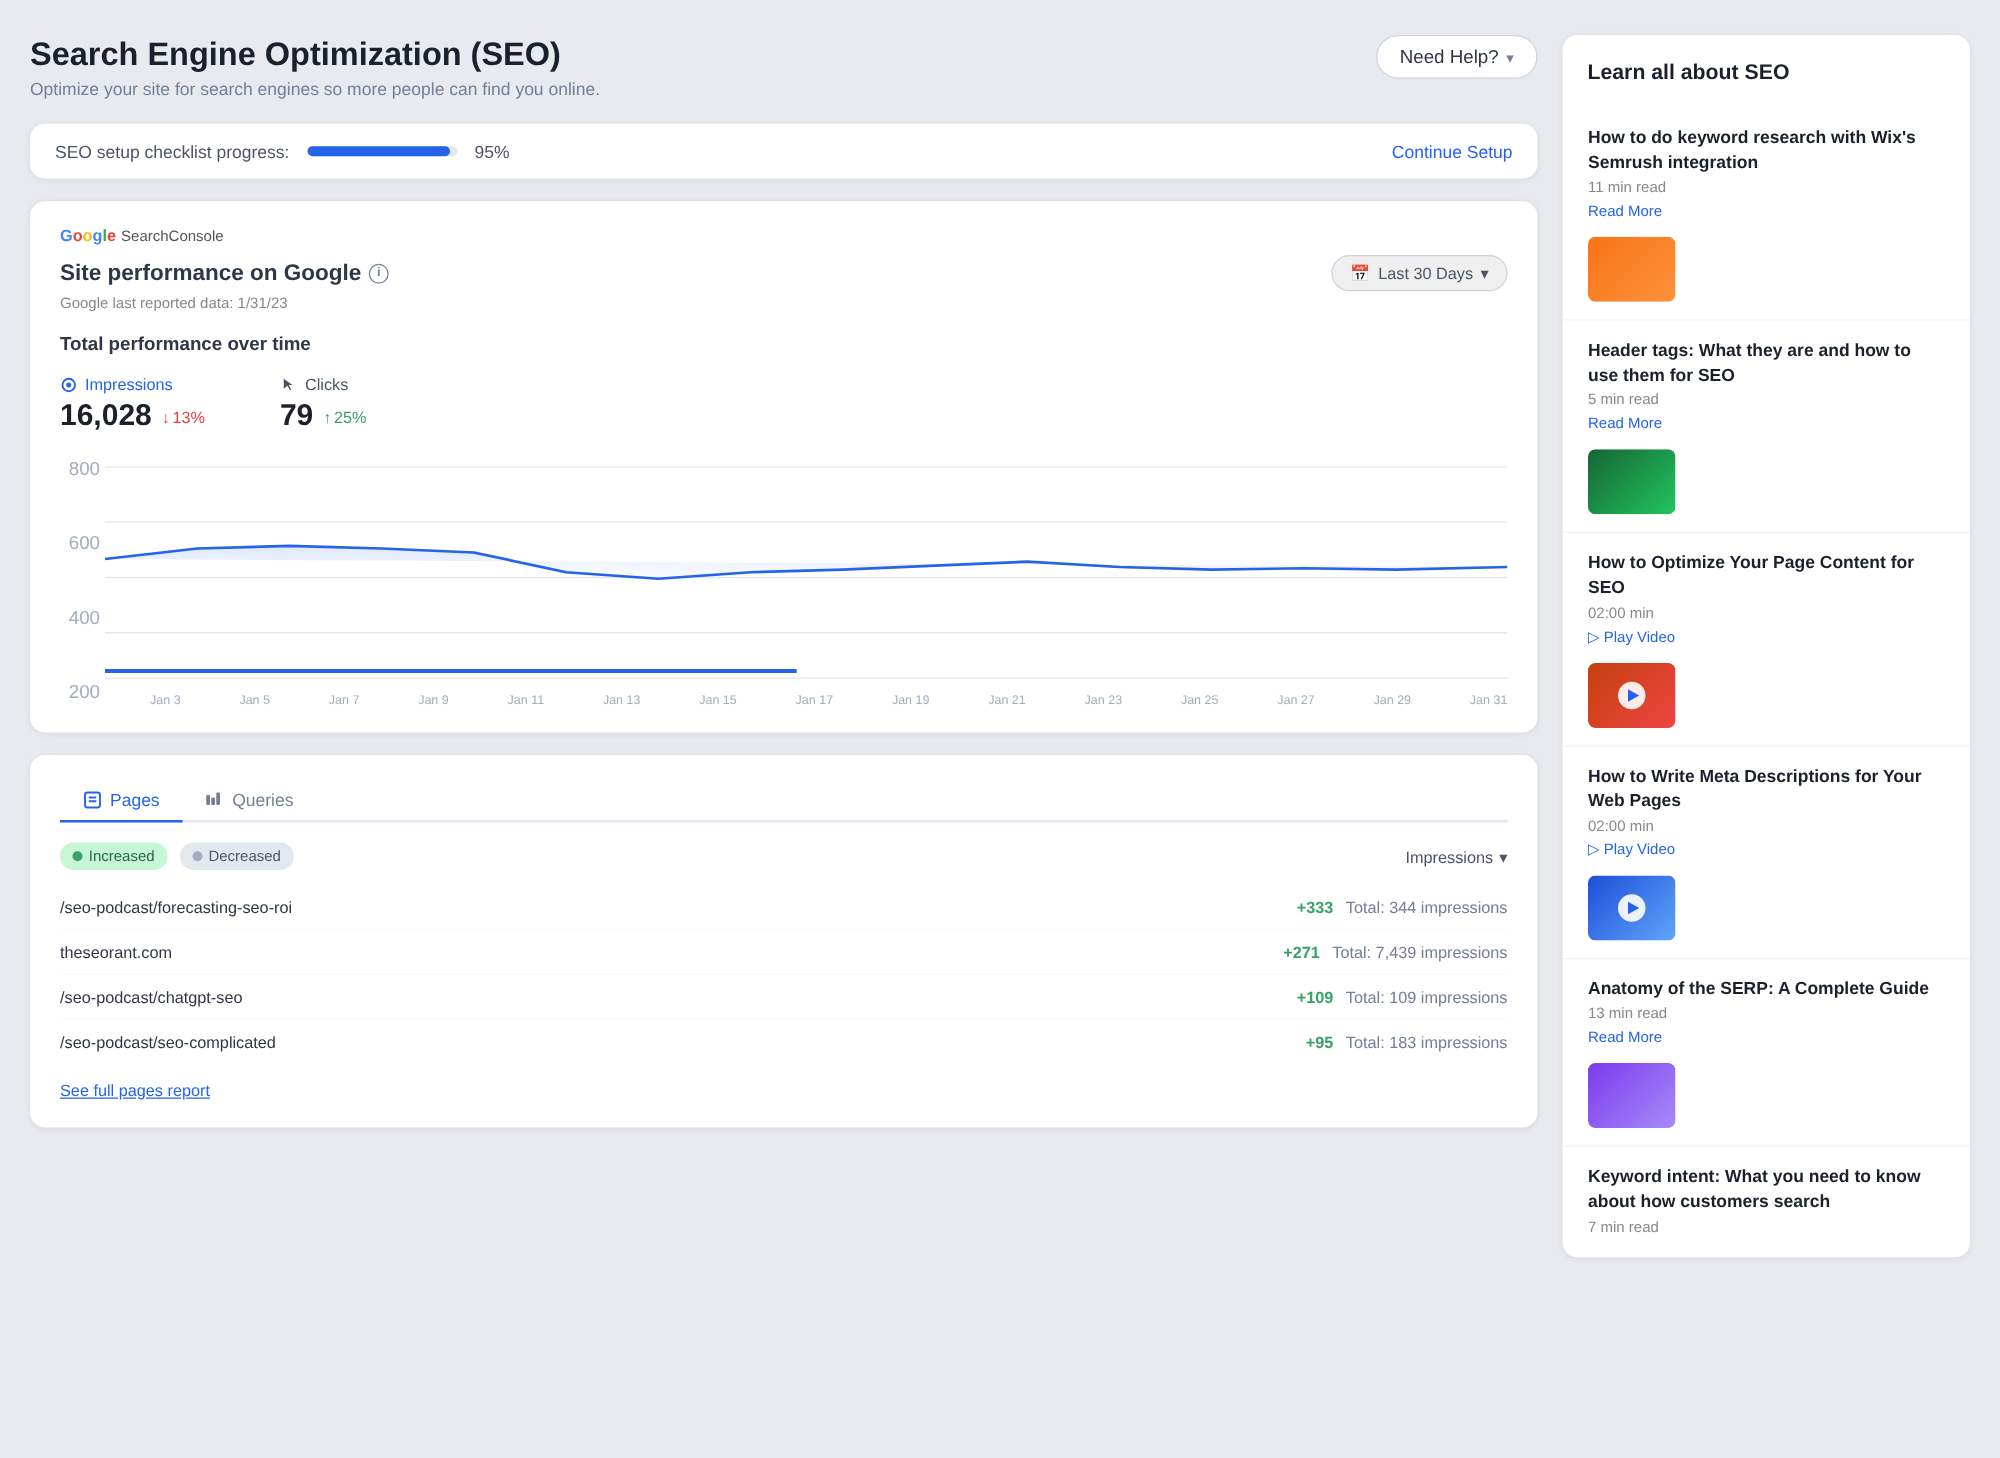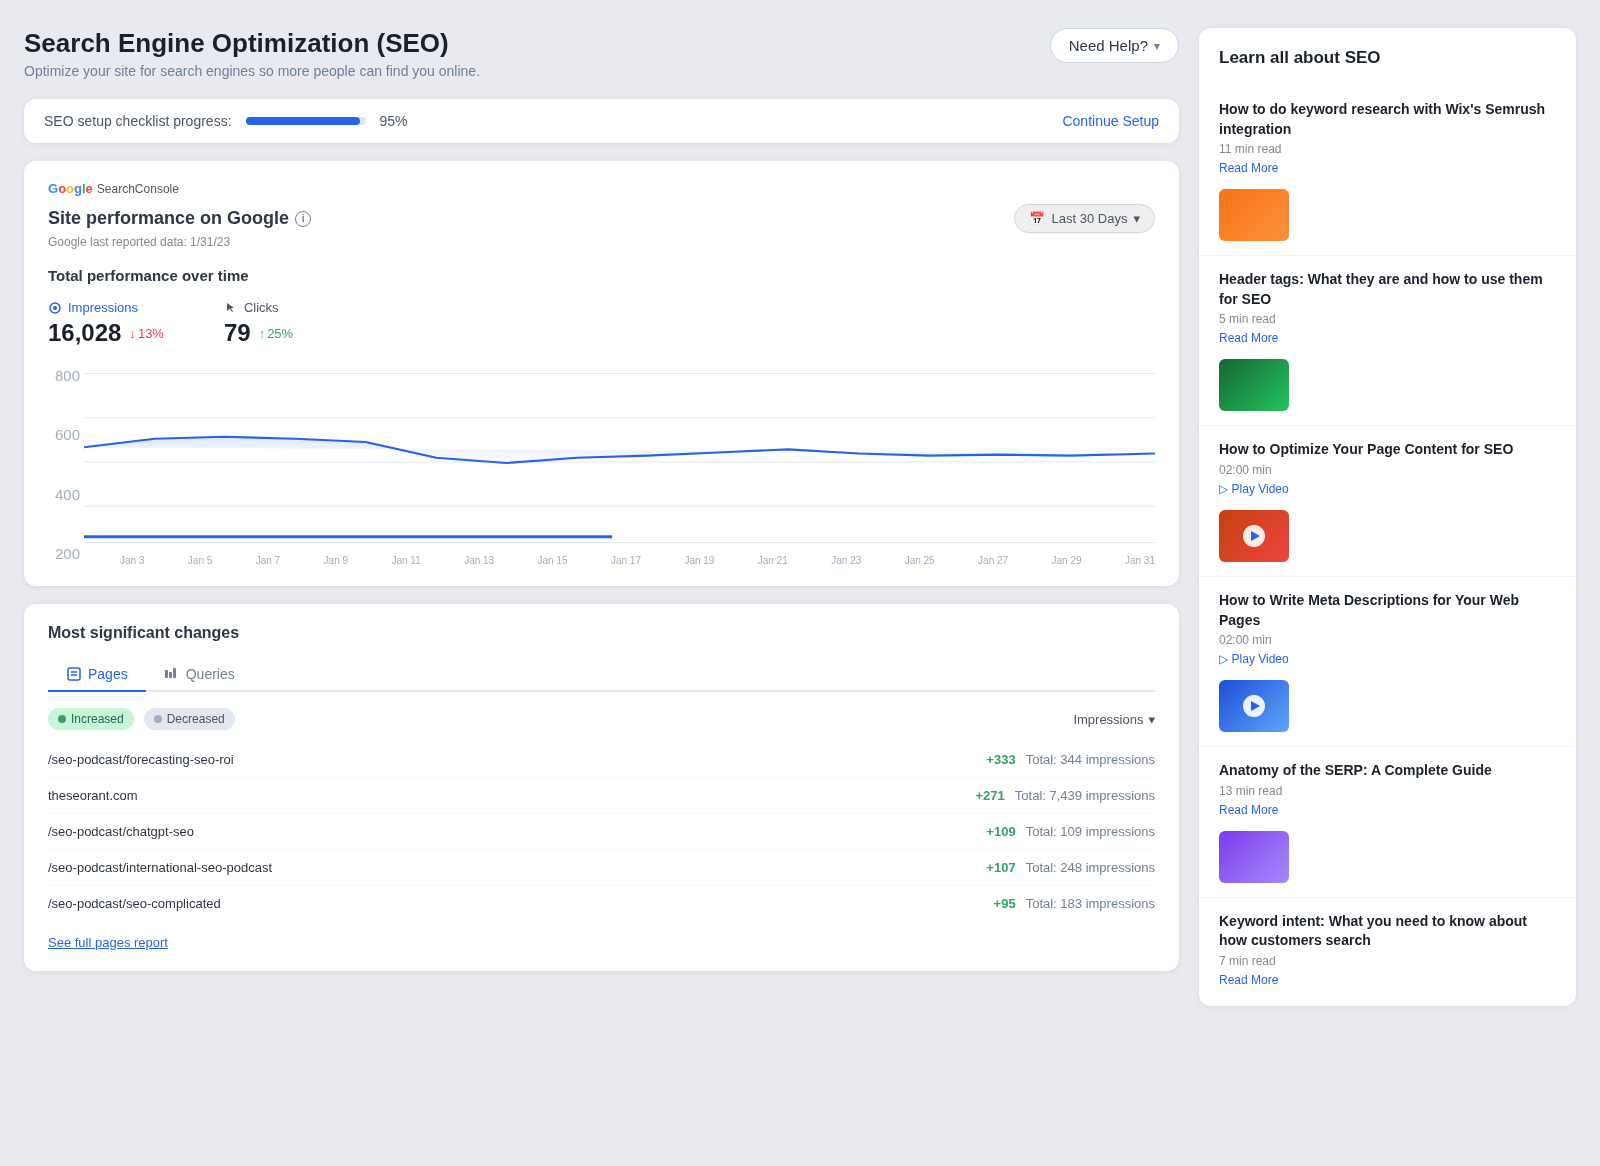--- a/index.html
+++ b/index.html
@@ -294,21 +294,21 @@
     .data-row:last-child { border-bottom: none; }
     .data-url { color: #2d3748; }
     .data-stats { display: flex; align-items: center; gap: 10px; }
     .data-change { color: #38a169; font-weight: 600; }
     .data-total { color: #718096; }
 
     .see-full { color: #2563eb; font-size: 13px; cursor: pointer; text-decoration: underline; margin-top: 14px; display: inline-block; }
 
     
     .sidebar {
-      width: 377px;
+      width: 326px;
       flex-shrink: 0;
     }
     .sidebar-card {
       background: white;
       border-radius: 12px;
       box-shadow: 0 1px 6px rgba(0,0,0,0.07);
       padding: 20px 0;
       overflow: hidden;
     }
     .sidebar-title {
@@ -516,21 +516,20 @@
           <span class="chart-x-label">Jan 23</span>
           <span class="chart-x-label">Jan 25</span>
           <span class="chart-x-label">Jan 27</span>
           <span class="chart-x-label">Jan 29</span>
           <span class="chart-x-label">Jan 31</span>
         </div>
       </div>
     </div>
 
     <div class="card changes-card">
-      <h2 class="changes-title">Most significant changes</h2>
       <div class="tabs-row">
         <div class="tab active">
           <svg width="16" height="16" viewBox="0 0 16 16">
             <rect x="2" y="2" width="12" height="12" rx="2" fill="none" stroke="#2563eb" stroke-width="1.5"></rect>
             <line x1="5" y1="6" x2="11" y2="6" stroke="#2563eb" stroke-width="1.5"></line>
             <line x1="5" y1="9" x2="11" y2="9" stroke="#2563eb" stroke-width="1.5"></line>
           </svg>
           <span>Pages</span>
         </div>
         <div class="tab">
@@ -576,27 +575,20 @@
     </div>
   </div>
           <div class="data-row">
     <span class="data-url">/seo-podcast/chatgpt-seo</span>
     <div class="data-stats">
       <span class="data-change">+109</span>
       <span class="data-total">Total: 109 impressions</span>
     </div>
   </div>
           <div class="data-row">
-    <span class="data-url">/seo-podcast/international-seo-podcast</span>
-    <div class="data-stats">
-      <span class="data-change">+107</span>
-      <span class="data-total">Total: 248 impressions</span>
-    </div>
-  </div>
-          <div class="data-row">
     <span class="data-url">/seo-podcast/seo-complicated</span>
     <div class="data-stats">
       <span class="data-change">+95</span>
       <span class="data-total">Total: 183 impressions</span>
     </div>
   </div>
         </div>
 
       <a class="see-full">See full pages report</a>
     </div>

